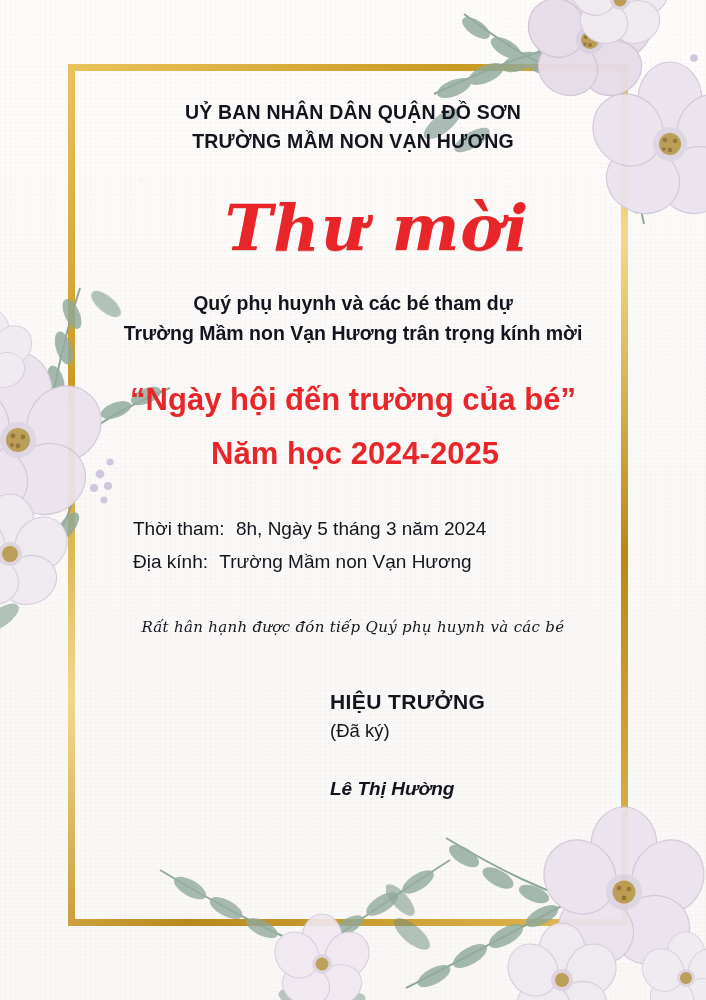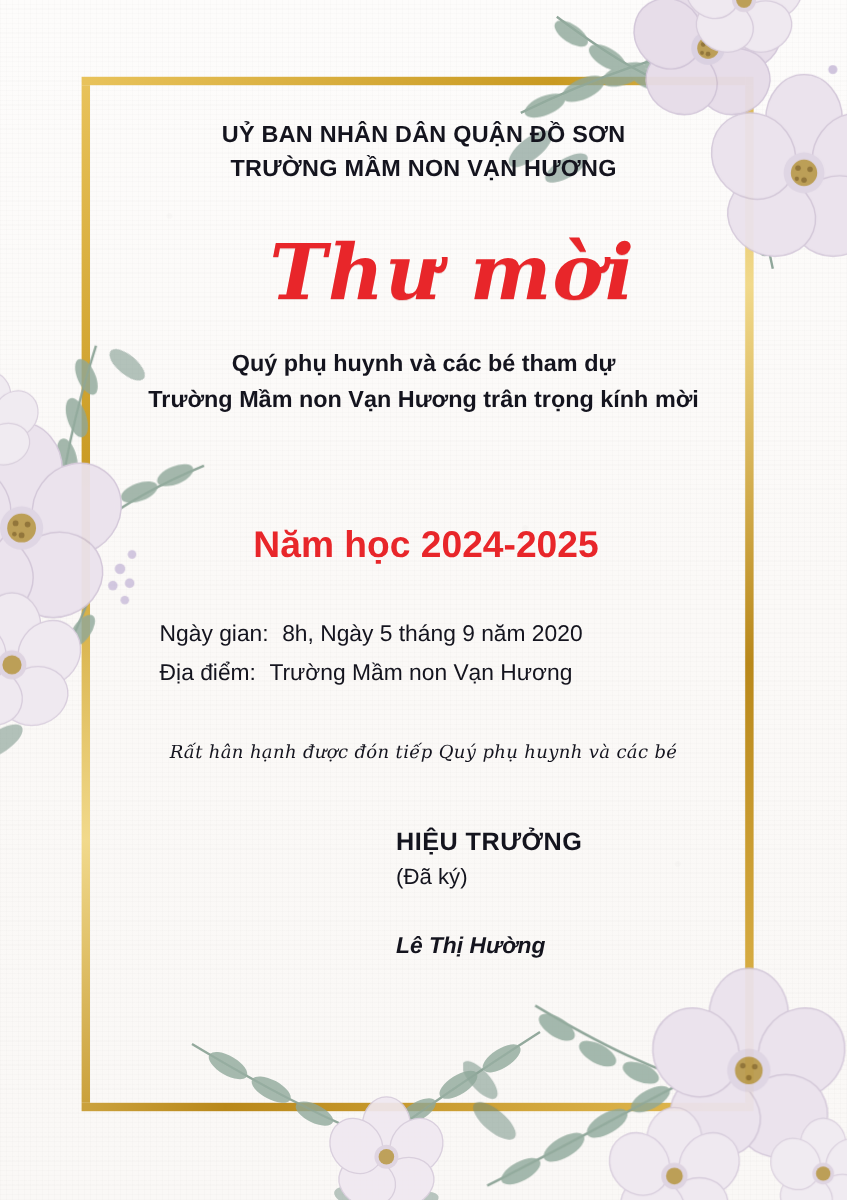--- a/index.html
+++ b/index.html
@@ -459,29 +459,30 @@
       <div>TRƯỜNG MẦM NON VẠN HƯƠNG</div>
     </div>
 
     <div class="title-script">Thư mời</div>
 
     <div class="invite-lines">
       <div>Quý phụ huynh và các bé tham dự</div>
       <div>Trường Mầm non Vạn Hương trân trọng kính mời</div>
     </div>
 
+    <div class="event-name">“Ngày hội đến trường của bé”</div>
     <div class="event-year">Năm học 2024-2025</div>
 
     <div class="details">
       <div class="row">
-        <span class="lbl">Ngày gian:</span>
-        <span class="val">8h, Ngày 5 tháng 9 năm 2020</span>
+        <span class="lbl">Thời tham:</span>
+        <span class="val">8h, Ngày 5 tháng 3 năm 2024</span>
       </div>
       <div class="row">
-        <span class="lbl">Địa điểm:</span>
+        <span class="lbl">Địa kính:</span>
         <span class="val">Trường Mầm non Vạn Hương</span>
       </div>
     </div>
 
     <div class="closing">Rất hân hạnh được đón tiếp Quý phụ huynh và các bé</div>
 
     <div class="signature">
       <div class="role">HIỆU TRƯỞNG</div>
       <div class="signed">(Đã ký)</div>
       <div class="name">Lê Thị Hường</div>

